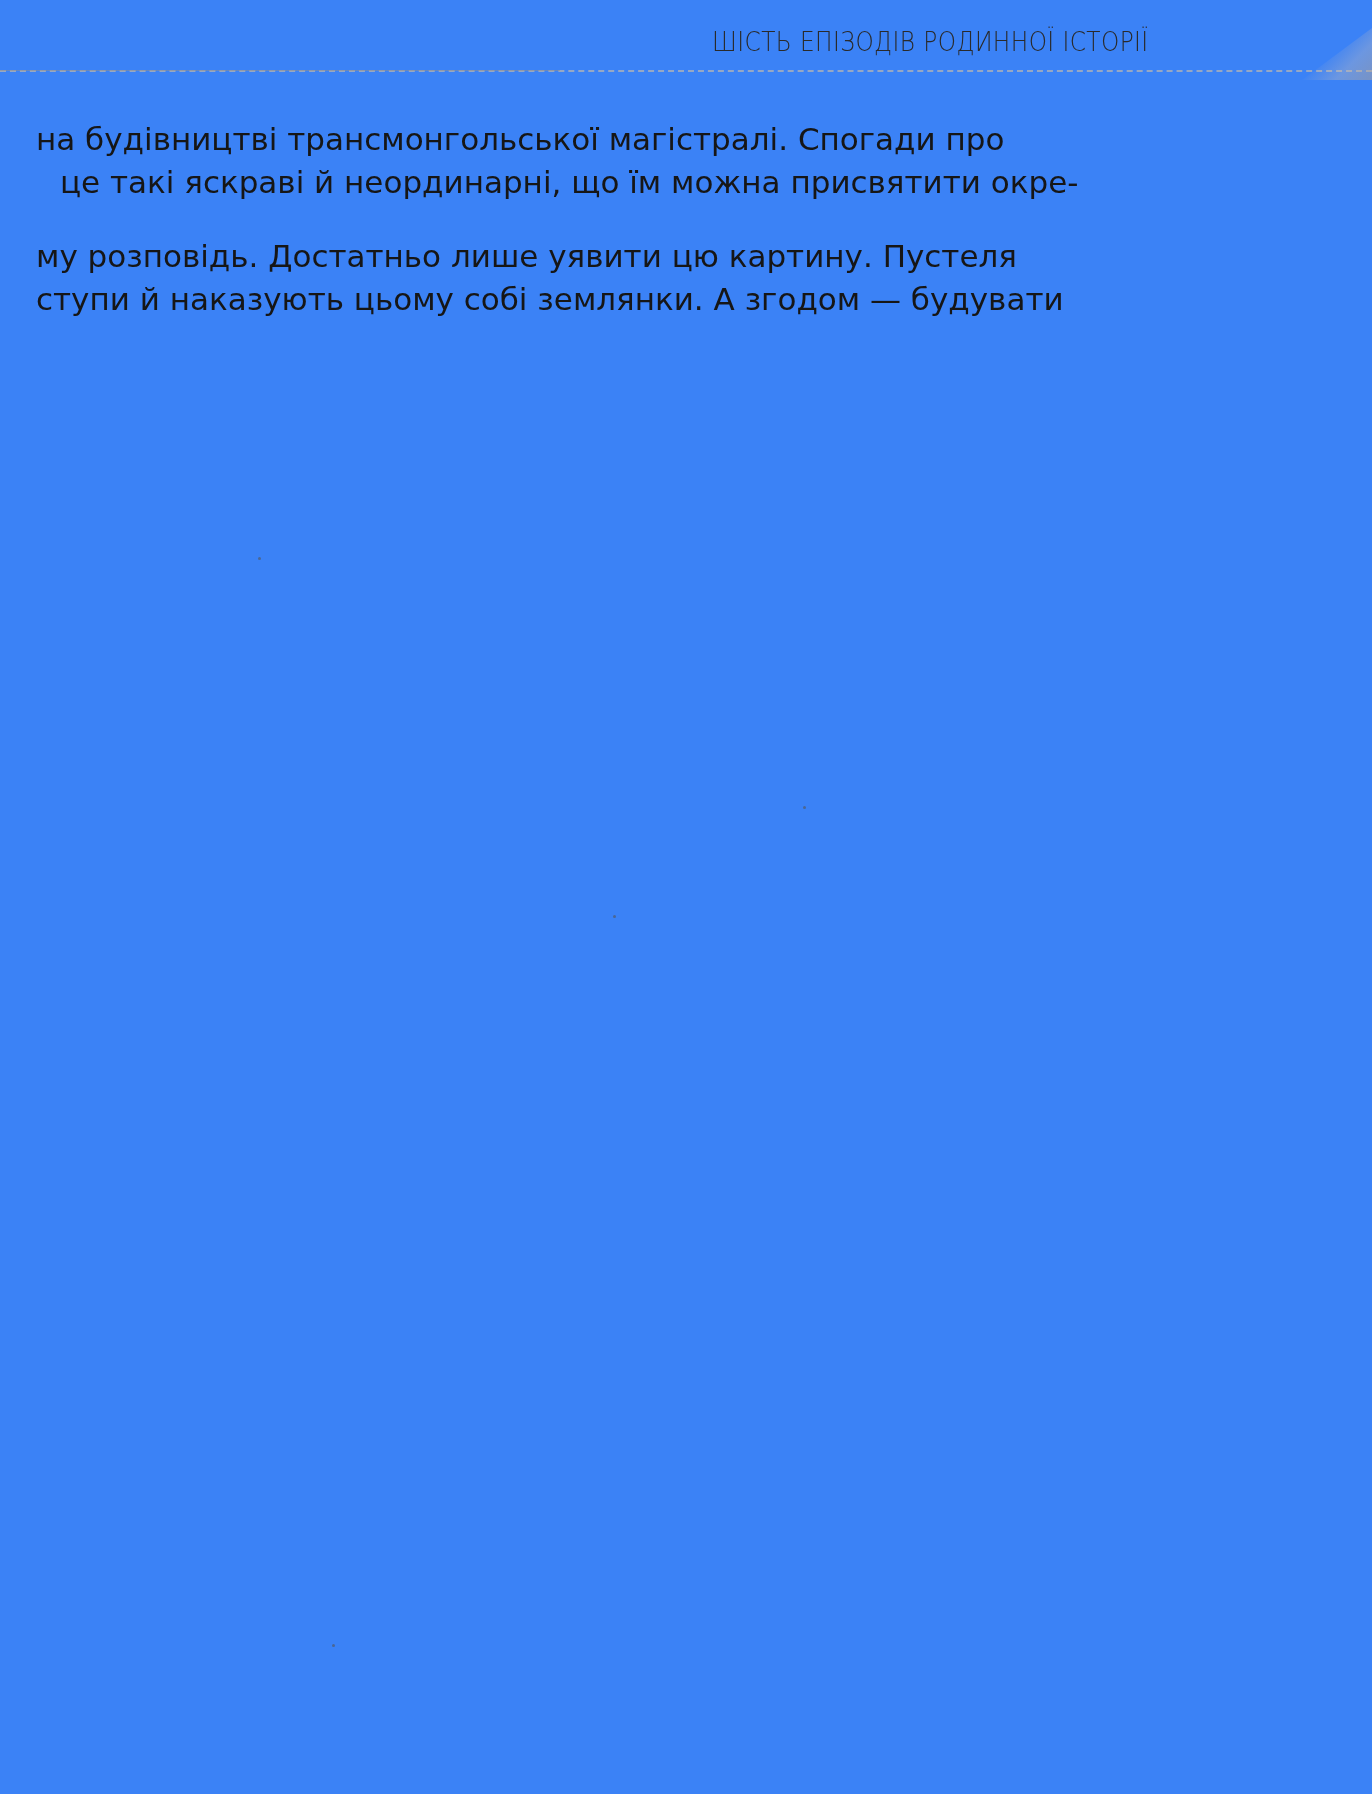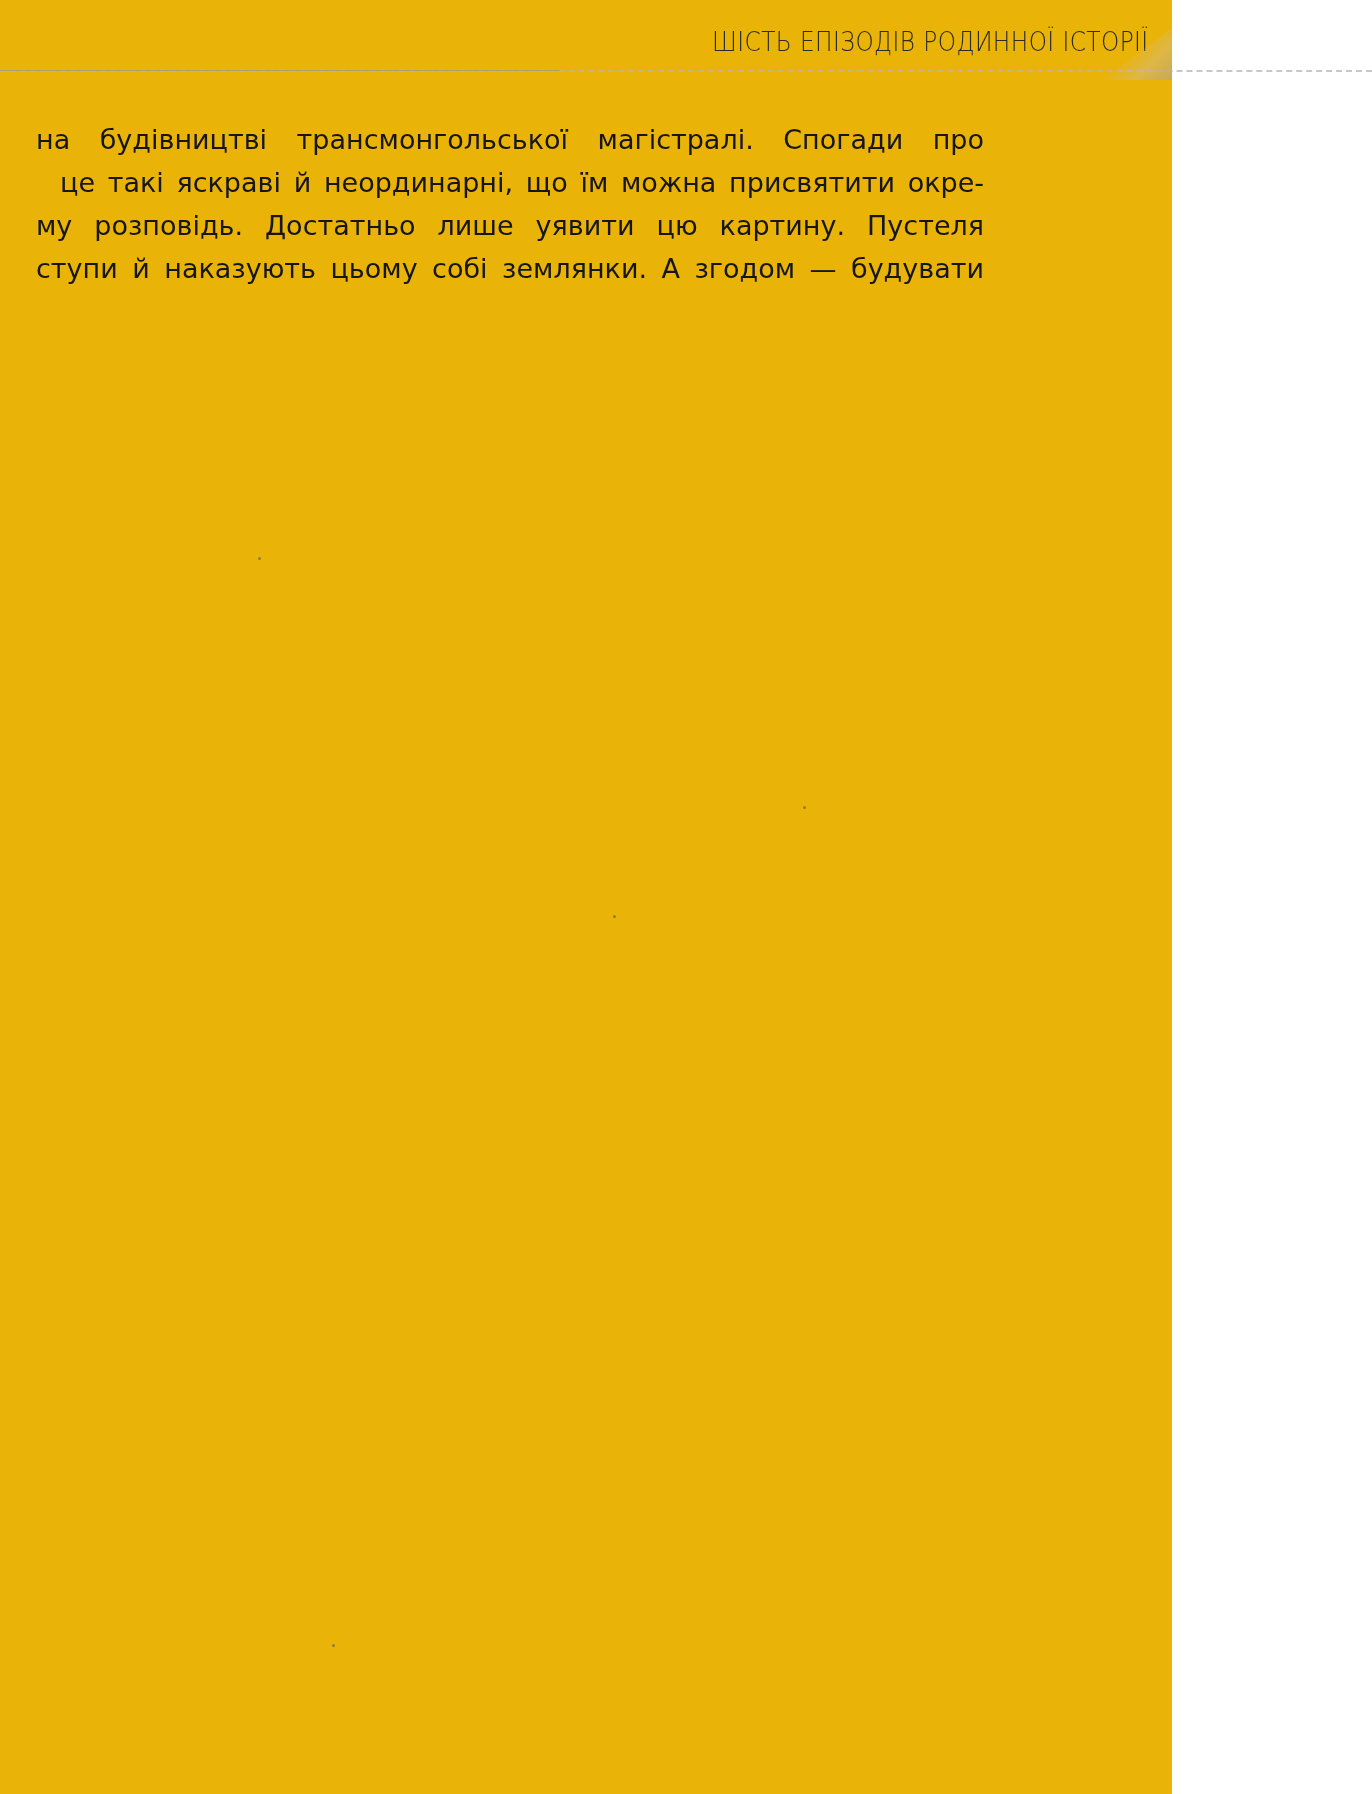--- a/index.html
+++ b/index.html
@@ -11,23 +11,23 @@
       width: 1372px;
       height: 1794px;
       position: relative;
       overflow: hidden;
       font-family: "DejaVu Sans", sans-serif;
       color: #1a1a1a;
     }
     .page {
       position: absolute;
       left: 0; top: 0;
-      width: 1172px;
+      width: 1372px;
       height: 1794px;
-      background: #eab308;
+      background: #3b82f6;
     }
     .running-header {
       position: absolute;
       left: 712px;
       top: 26px;
       font-family: "DejaVu Sans", sans-serif;
       font-size: 27px;
       letter-spacing: 0.5px;
       color: #2a2a2a;
       white-space: nowrap;
@@ -59,21 +59,21 @@
       background: linear-gradient(135deg, rgba(255,255,255,0) 40%, rgba(200,190,185,0.35) 70%, rgba(170,160,155,0.55) 100%);
       clip-path: polygon(100% 0, 100% 100%, 0 100%);
     }
     .body-text {
       position: absolute;
       left: 36px;
       top: 118px;
       width: 948px;
       margin: 0;
       font-family: "DejaVu Sans", sans-serif;
-      font-size: 27px;
+      font-size: 31px;
       line-height: 43px;
       color: #161616;
     }
     .line {
       display: block;
       text-align: justify;
       text-align-last: justify;
       white-space: nowrap;
       height: 43px;
       overflow: visible;
@@ -97,21 +97,21 @@
 
   <div class="running-header">ШІСТЬ ЕПІЗОДІВ РОДИННОЇ ІСТОРІЇ</div>
 
   <div class="header-rule"></div>
   <div class="header-rule solid-seg"></div>
   <div class="corner-smudge"></div>
 
   <div class="body-text">
     <span class="line" style="display: block;">на будівництві трансмонгольської магістралі. Спогади про</span>
     <span class="line" style="display: block; margin-left: 24px;">це такі яскраві й неординарні, що їм можна присвятити окре-</span>
-    <span class="line" style="display: block;">му розповідь. Достатньо лише уявити цю картину. Пустеля</span>
+    <span class="line" style="display: block; margin-top: 31px;">му розповідь. Достатньо лише уявити цю картину. Пустеля</span>
     <span class="line" style="display: block;">ступи й наказують цьому собі землянки. А згодом — будувати</span>
   </div>
 
   <div class="speck" style="left:258px; top:557px;"></div>
   <div class="speck" style="left:803px; top:806px;"></div>
   <div class="speck" style="left:613px; top:915px;"></div>
   <div class="speck" style="left:332px; top:1644px;"></div>
 </div>
 
 </body></html>

